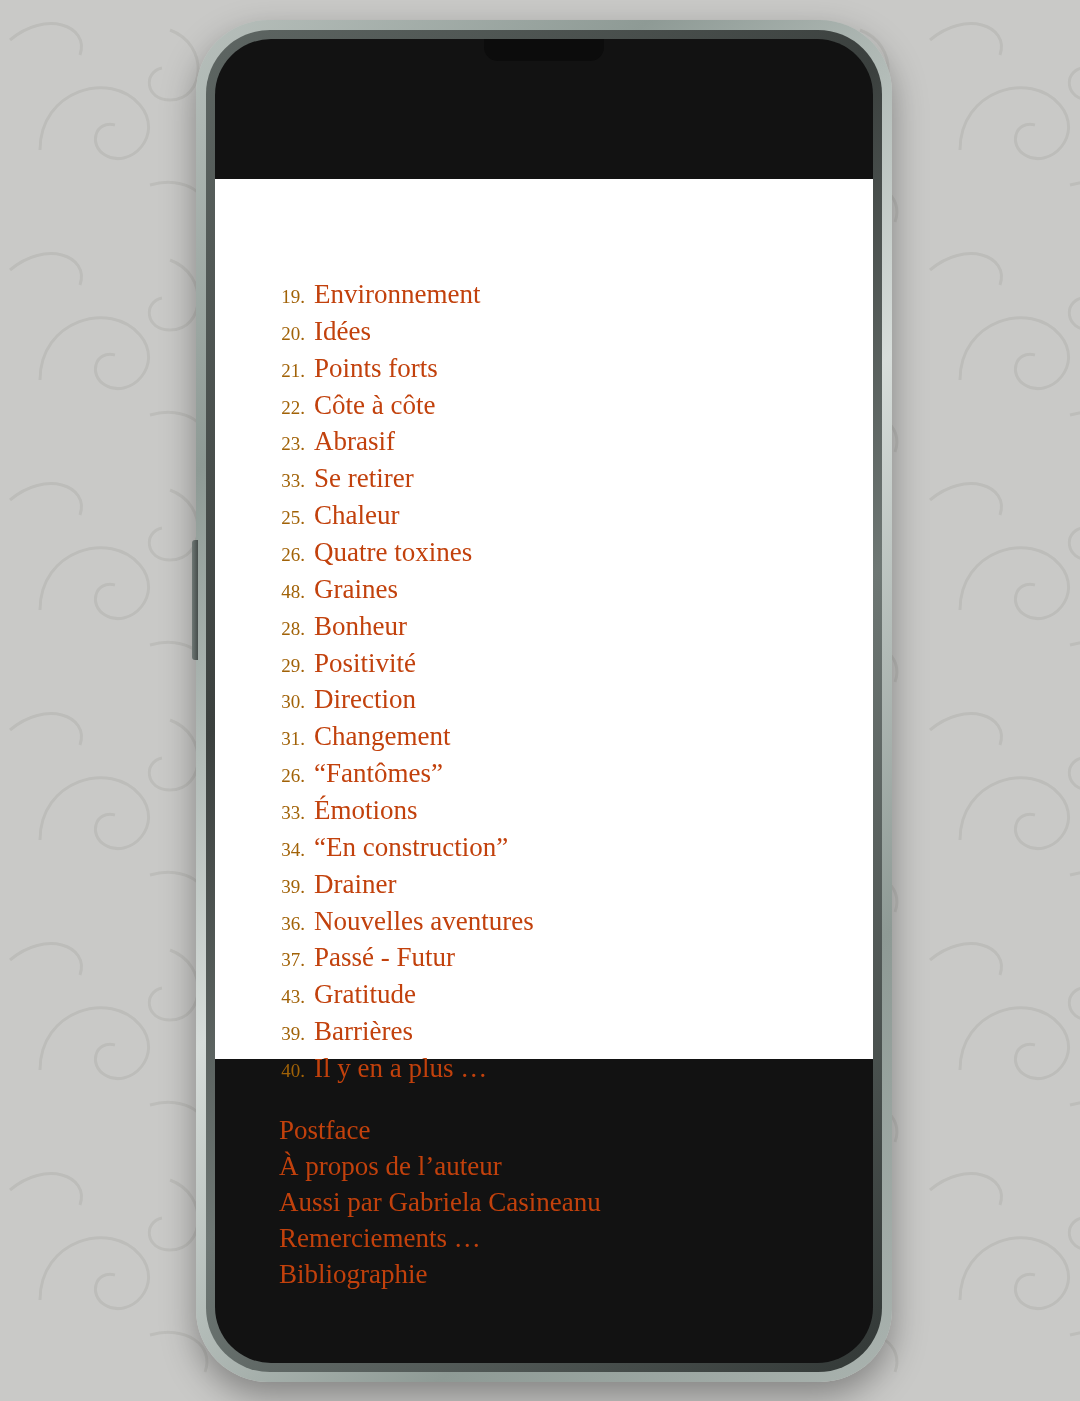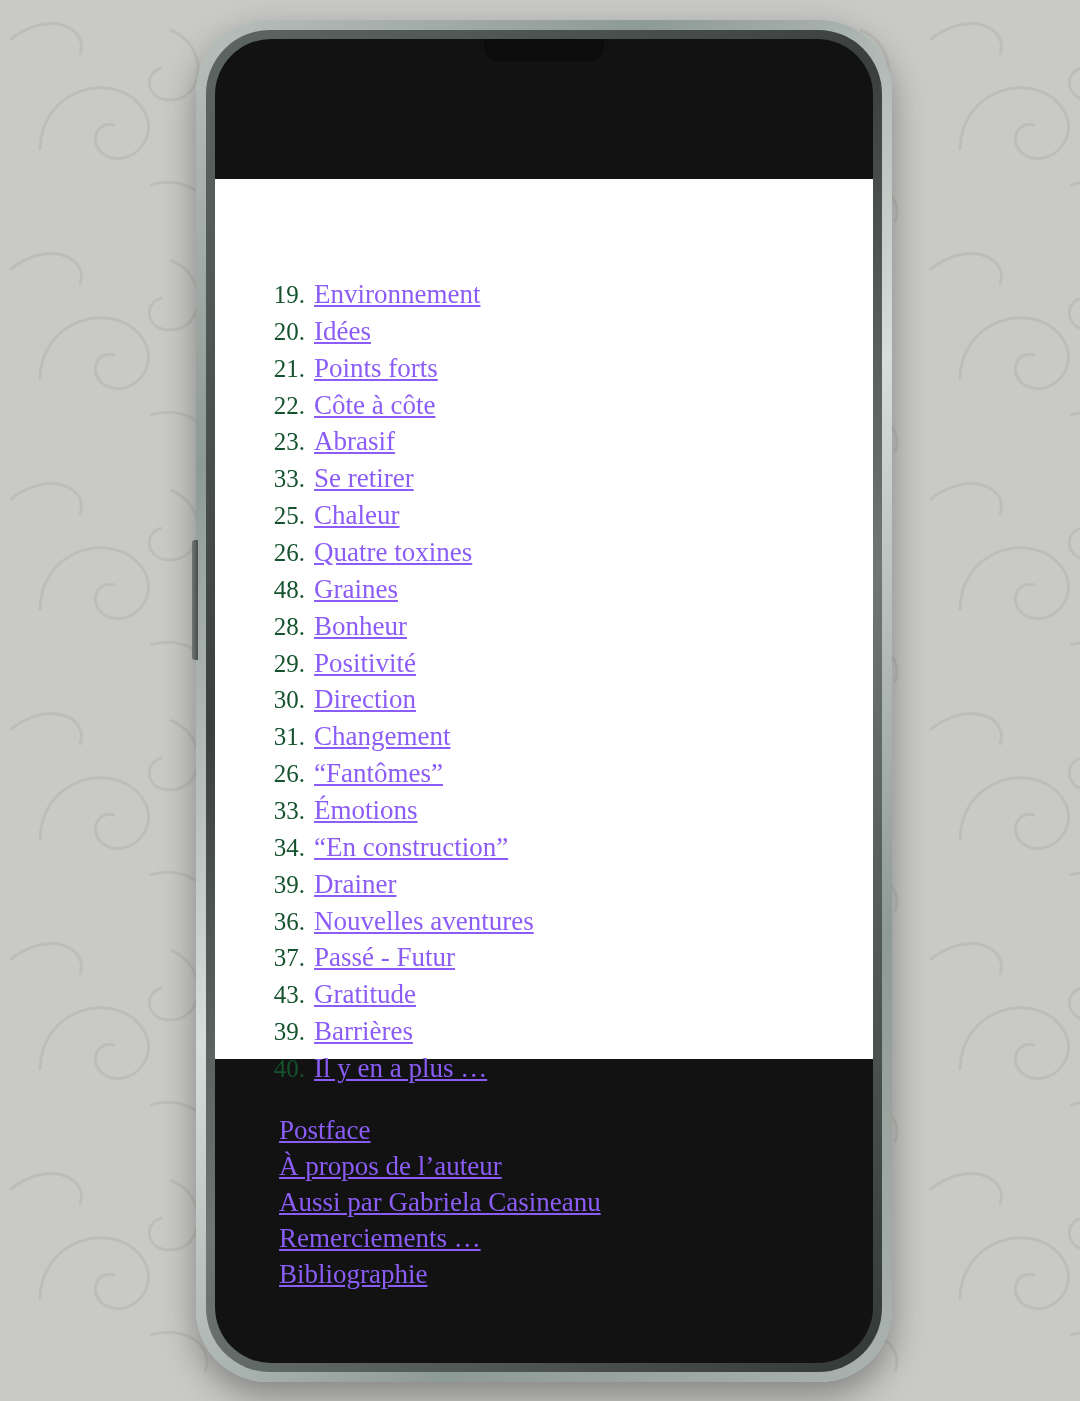--- a/index.html
+++ b/index.html
@@ -103,30 +103,29 @@
   }
   ol.toc-list li {
     display: flex;
     align-items: baseline;
     margin: 0 0 5px 0;
     line-height: 1.18;
   }
   .num {
     width: 40px;
     text-align: right;
-    font-size: 25px;
-    color: #14532d;
+    font-size: 19px;
+    color: #a16207;
     flex: 0 0 auto;
     padding-right: 9px;
     font-family: "Liberation Serif", serif;
   }
   .entry {
     font-size: 27px;
-    color: #8b5cf6;
-    text-decoration: underline;
+    color: #c2410c;
     text-underline-offset: 2px;
     cursor: pointer;
     white-space: nowrap;
   }
   .back-matter {
     margin-top: 30px;
     margin-left: 14px;
   }
   .back-matter .entry {
     display: block;

